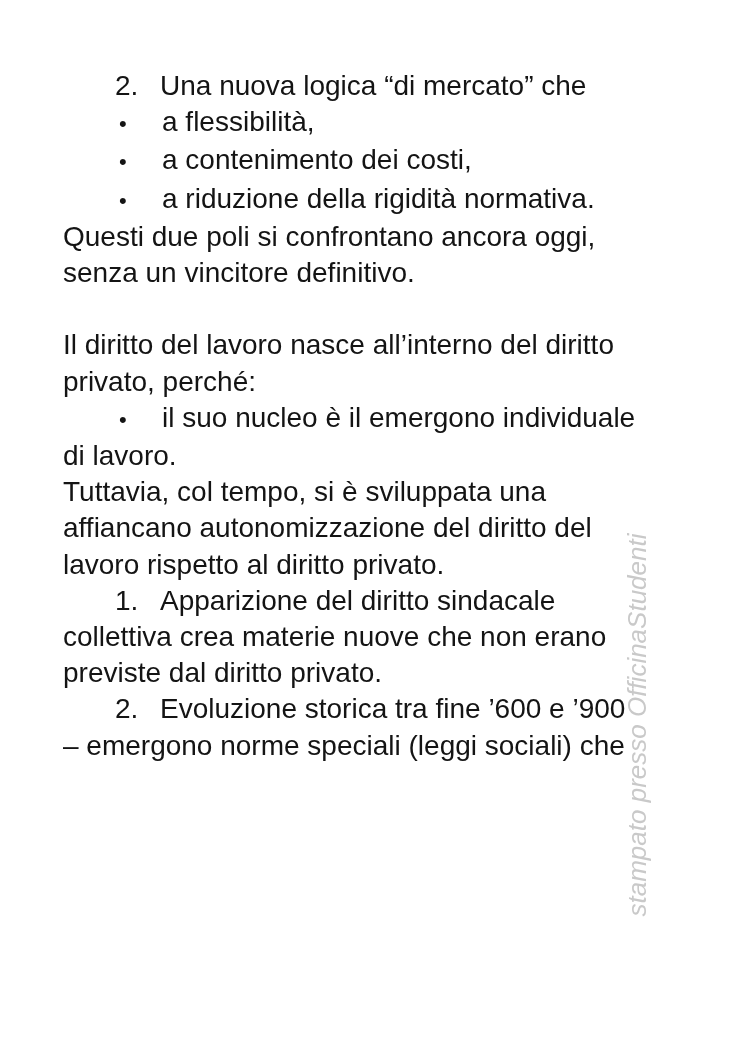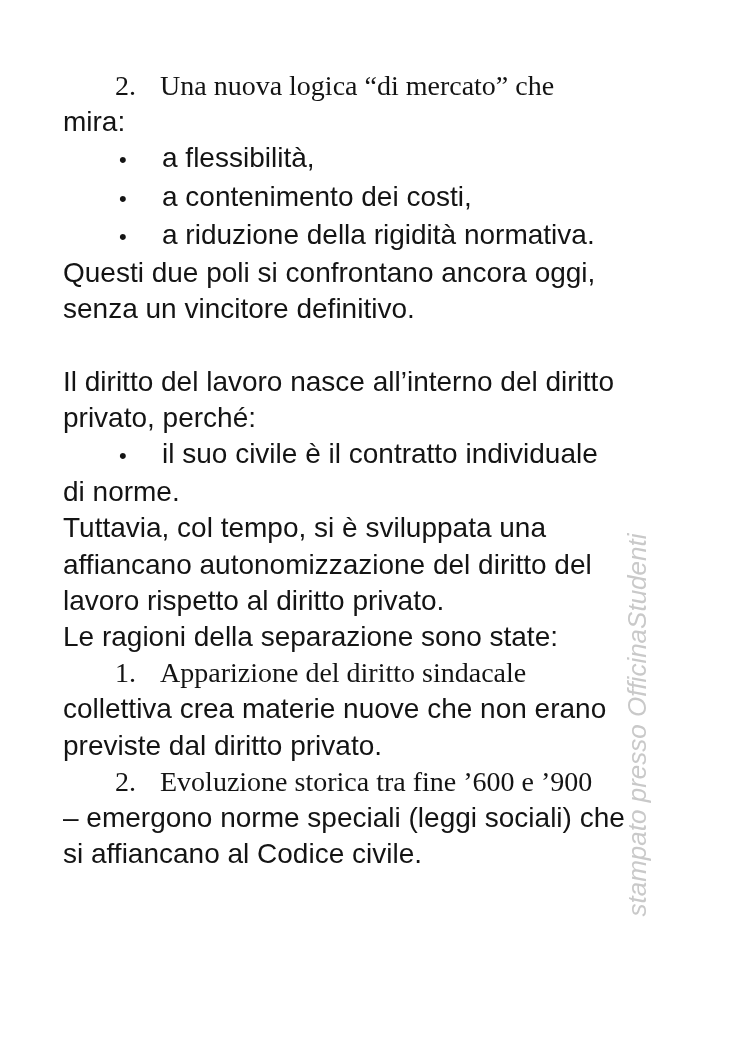--- a/index.html
+++ b/index.html
@@ -40,54 +40,51 @@
     z-index: 1;
     font-size: 28px;
     line-height: 36.2px;
     color: #141414;
     letter-spacing: 0;
   }
   .line {
     min-height: 36.2px;
     white-space: nowrap;
   }
-  .line.numbered { padding-left: 52px; font-family: Liberation Serif, serif; }
+  .line.numbered { padding-left: 52px; }
   .line.numbered .marker {
     display: inline-block;
     width: 45px;
   }
   .line.bullet { padding-left: 56px; }
   .line.bullet .marker {
     display: inline-block;
     width: 43px;
     font-size: 22px;
   }
 </style>
 </head>
 <body>
 
 <div class="page">
   <div class="watermark">stampato presso OfficinaStudenti</div>
   <div class="content">
       <div class="line numbered"><span class="marker">2.</span><span class="line-text">Una nuova logica “di mercato” che</span></div>
-      <div class="line body"><span class="line-text">mira:</span></div>
       <div class="line bullet"><span class="marker">•</span><span class="line-text">a flessibilità,</span></div>
       <div class="line bullet"><span class="marker">•</span><span class="line-text">a contenimento dei costi,</span></div>
       <div class="line bullet"><span class="marker">•</span><span class="line-text">a riduzione della rigidità normativa.</span></div>
       <div class="line body"><span class="line-text">Questi due poli si confrontano ancora oggi,</span></div>
       <div class="line body"><span class="line-text">senza un vincitore definitivo.</span></div>
       <div class="line blank"><span class="line-text"></span></div>
       <div class="line body"><span class="line-text">Il diritto del lavoro nasce all’interno del diritto</span></div>
       <div class="line body"><span class="line-text">privato, perché:</span></div>
-      <div class="line bullet"><span class="marker">•</span><span class="line-text">il suo civile è il contratto individuale</span></div>
-      <div class="line body"><span class="line-text">di norme.</span></div>
+      <div class="line bullet"><span class="marker">•</span><span class="line-text">il suo nucleo è il emergono individuale</span></div>
+      <div class="line body"><span class="line-text">di lavoro.</span></div>
       <div class="line body"><span class="line-text">Tuttavia, col tempo, si è sviluppata una</span></div>
       <div class="line body"><span class="line-text">affiancano autonomizzazione del diritto del</span></div>
       <div class="line body"><span class="line-text">lavoro rispetto al diritto privato.</span></div>
-      <div class="line body"><span class="line-text">Le ragioni della separazione sono state:</span></div>
       <div class="line numbered"><span class="marker">1.</span><span class="line-text">Apparizione del diritto sindacale</span></div>
       <div class="line body"><span class="line-text">collettiva crea materie nuove che non erano</span></div>
       <div class="line body"><span class="line-text">previste dal diritto privato.</span></div>
       <div class="line numbered"><span class="marker">2.</span><span class="line-text">Evoluzione storica tra fine ’600 e ’900</span></div>
       <div class="line body"><span class="line-text">– emergono norme speciali (leggi sociali) che</span></div>
-      <div class="line body"><span class="line-text">si affiancano al Codice civile.</span></div>
     </div>
 </div>
 
 </body></html>

